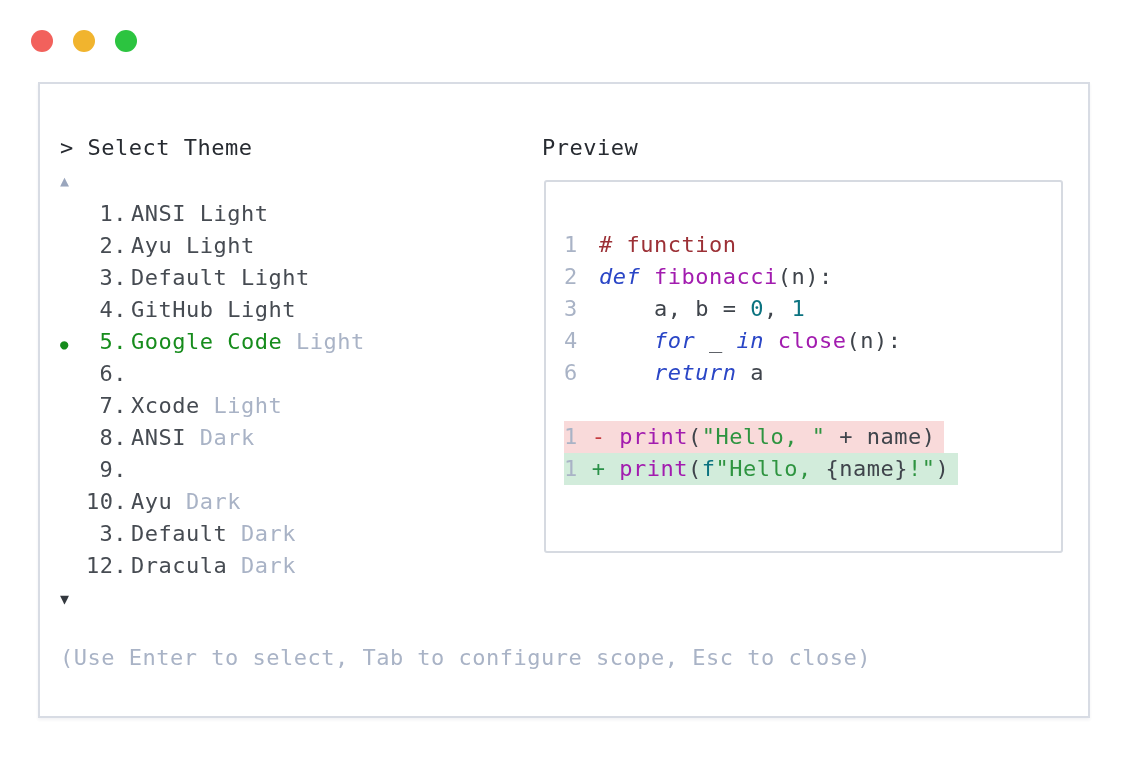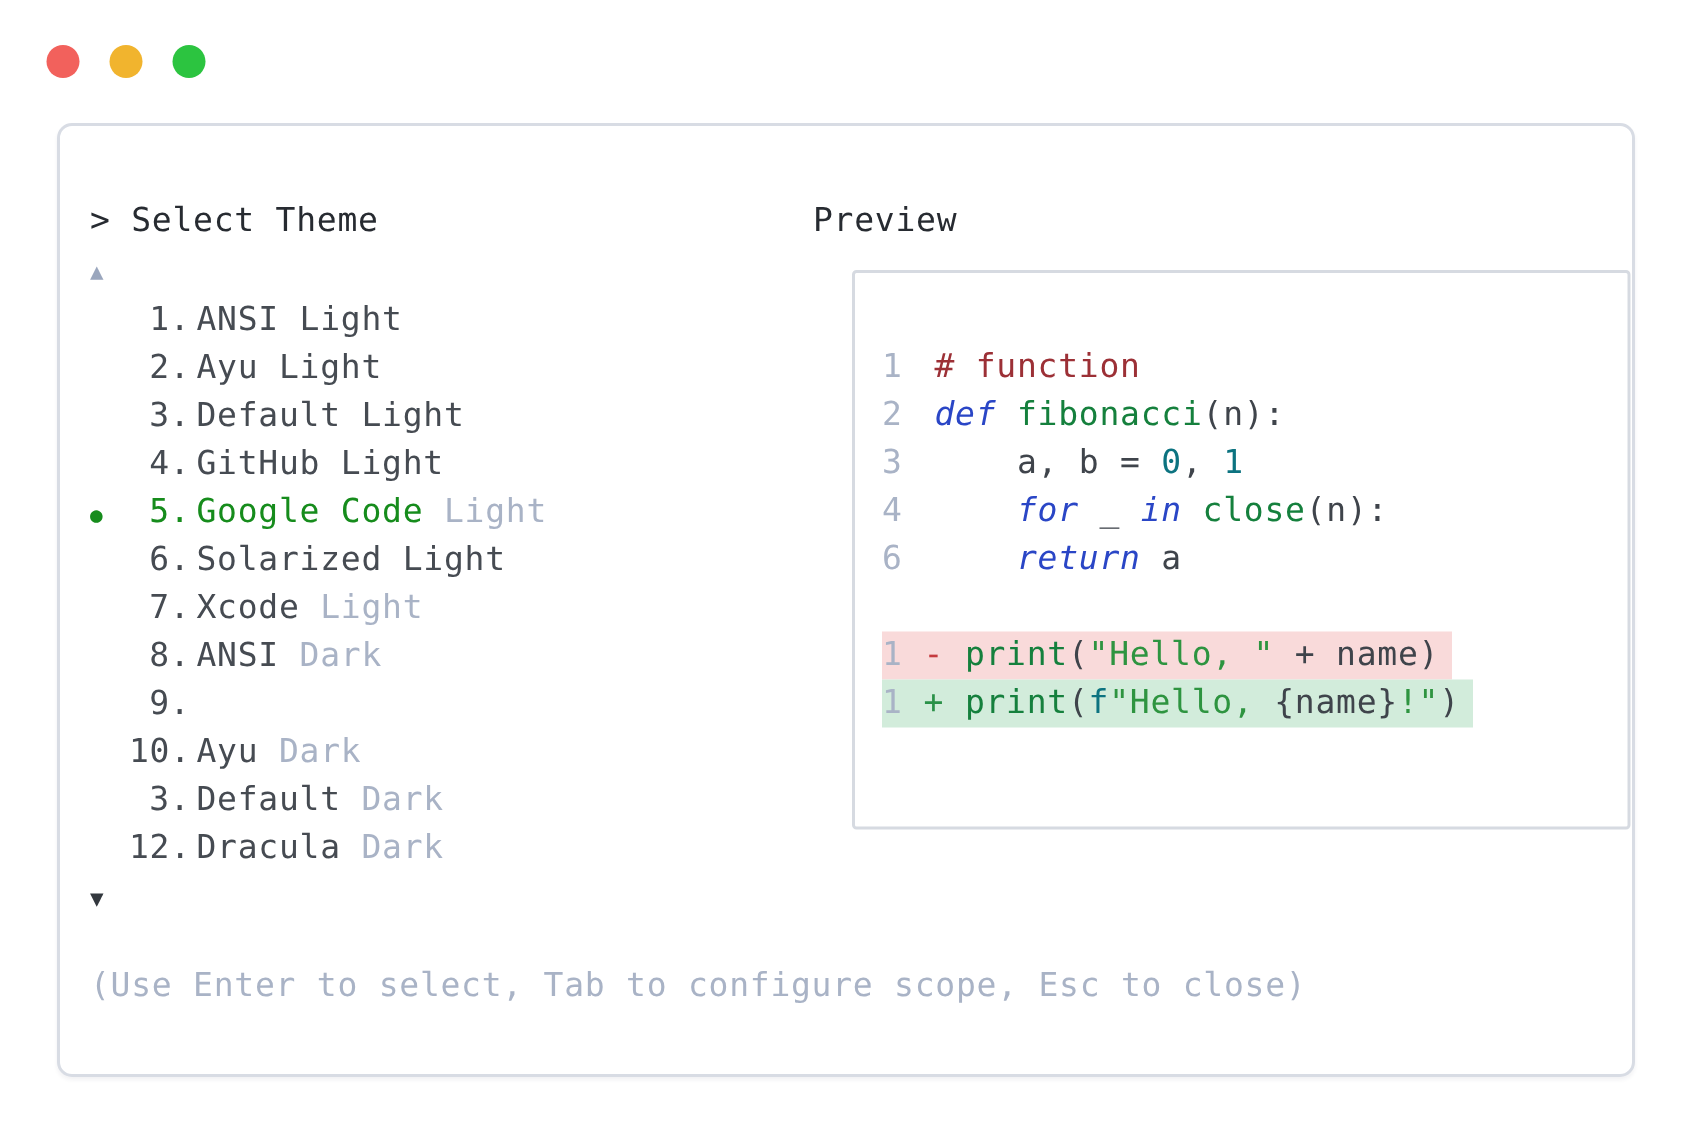--- a/index.html
+++ b/index.html
@@ -15,21 +15,21 @@
   
   .traffic-lights { position: absolute; left: 31px; top: 30px; display: flex; }
   .light { width: 22px; height: 22px; border-radius: 50%; margin-right: 20px; display: inline-block; }
   .light.red    { background: #f2615c; }
   .light.yellow { background: #f1b42e; }
   .light.green  { background: #2cc440; }
 
   
   .panel {
     position: absolute; left: 38px; top: 82px; width: 1052px; height: 636px;
-    background: #fff; border: 2px solid #d8dce4; border-radius: 10px;
+    background: #fff; border: 2px solid #d8dce4; border-radius: 0;
     box-shadow: 0 2px 3px rgba(30,40,60,0.06);
   }
   .left-col { position: absolute; left: 20px; top: 48px; width: 470px; }
   .prompt { height: 32px; line-height: 32px; color: #272b31; white-space: pre; }
   .scroll-row { height: 34px; display: flex; align-items: center; }
   .tri { font-size: 15px; line-height: 1; }
   .tri.up { color: #9aa6bd; }
   .tri.down { color: #33383e; }
 
   .theme-item { height: 32px; line-height: 32px; display: flex; cursor: pointer; }
@@ -38,41 +38,41 @@
   .num-col { width: 41px; display: inline-block; text-align: right; white-space: pre; }
   .item-label { margin-left: 4px; white-space: pre; }
   .accent { color: #168c1c; }
   .muted { color: #a9b3c6; }
 
   .help { margin-top: 26px; height: 32px; line-height: 32px; color: #a9b3c6; white-space: pre; }
 
   
   .preview-label { position: absolute; left: 502px; top: 48px; height: 32px; line-height: 32px; color: #272b31; }
   .preview-box {
-    position: absolute; left: 528px; top: 96px; width: 519px; height: 373px;
+    position: absolute; left: 504px; top: 96px; width: 519px; height: 373px;
     border: 2px solid #d6dae1; border-radius: 3px; background: #fff;
     overflow: hidden;
   }
   .code { padding: 47px 0 0 18px; }
   .code-row { height: 32px; line-height: 32px; white-space: pre; }
   .lnum { display: inline-block; width: 14px; color: #a9b3c6; }
   .code-text { margin-left: 21px; white-space: pre; }
   .spacer-row { height: 32px; }
 
   .diff-row { height: 32px; }
   .diff-bg { display: inline-block; height: 32px; line-height: 32px; white-space: pre; padding-right: 9px; }
   .diff-bg.removed { background: #f9dada; }
   .diff-bg.added   { background: #d2ecdb; }
   .sign-removed { color: #c53b3f; }
   .sign-added   { color: #2a9148; }
 
   .tok-plain    { color: #3f444b; }
   .tok-comment  { color: #9c3036; }
   .tok-keyword  { color: #2a46c6; font-style: italic; }
-  .tok-function { color: #15803d; }
+  .tok-function { color: #a21caf; }
   .tok-number   { color: #0c7380; }
   .tok-fstring  { color: #0c7380; }
   .tok-string   { color: #2e9440; }
 </style>
 </head>
 <body>
 
 <div class="screen">
 
   <div class="traffic-lights">
@@ -110,21 +110,20 @@
             <span class="item-label"><span>GitHub</span><span> Light</span></span>
           </div>
           <div class="theme-item">
             <span class="bullet-col"><span class="dot">●</span></span>
             <span class="num-col accent">5.</span>
             <span class="item-label"><span class="accent">Google Code</span><span class="muted"> Light</span></span>
           </div>
           <div class="theme-item">
             <span class="bullet-col"></span>
             <span class="num-col">6.</span>
-            <span class="item-label"><span>Solarized</span><span> Light</span></span>
           </div>
           <div class="theme-item">
             <span class="bullet-col"></span>
             <span class="num-col">7.</span>
             <span class="item-label"><span>Xcode</span><span class="muted"> Light</span></span>
           </div>
           <div class="theme-item">
             <span class="bullet-col"></span>
             <span class="num-col">8.</span>
             <span class="item-label"><span>ANSI</span><span class="muted"> Dark</span></span>

